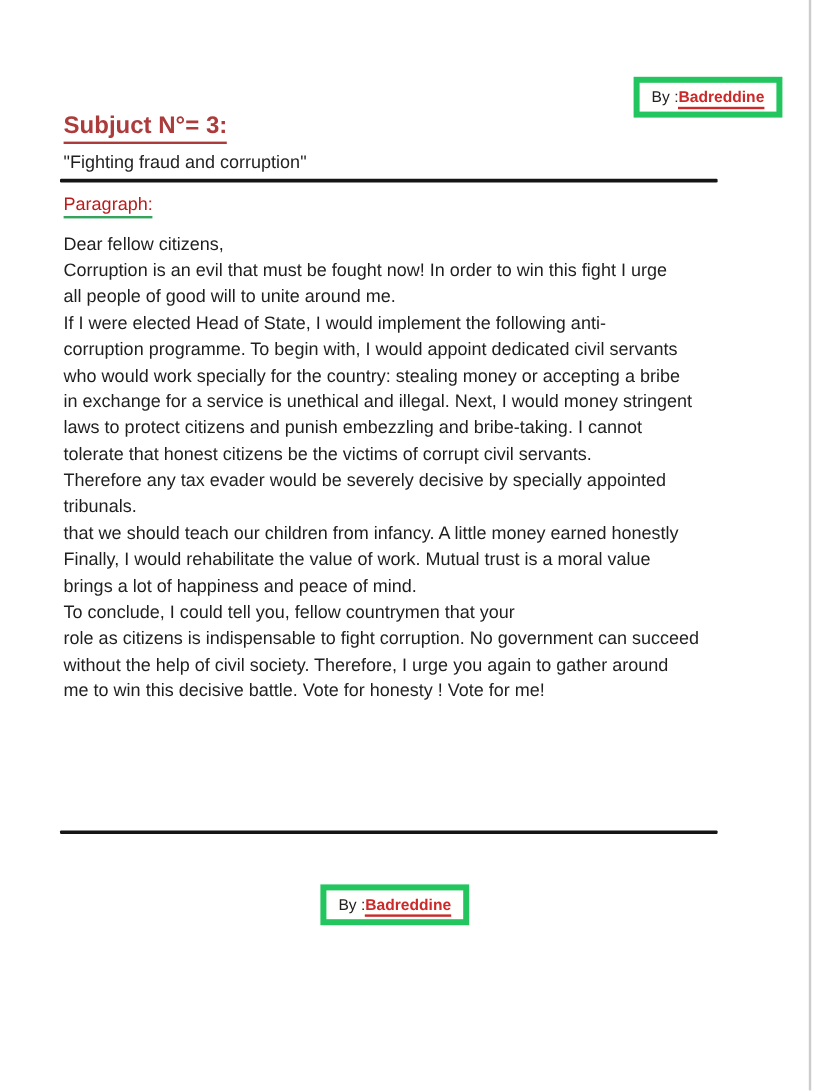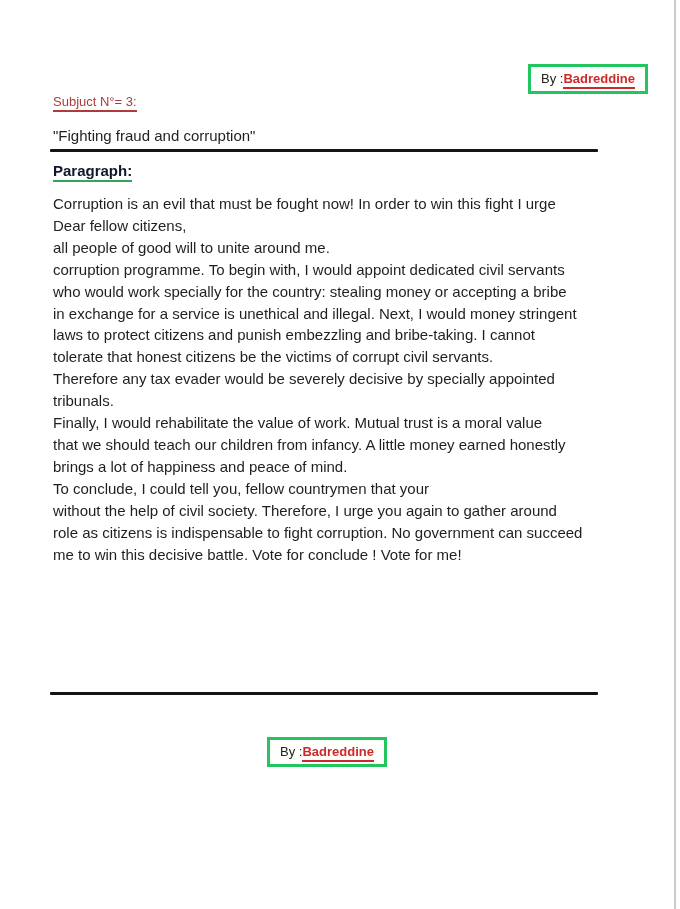--- a/index.html
+++ b/index.html
@@ -20,21 +20,21 @@
     position: absolute;
     top: 0;
     right: 4px;
     width: 2px;
     height: 909px;
     background: #cccccc;
   }
   .badge {
     position: absolute;
     display: inline-block;
-    border: 3px solid #22c55e;
+    border: 5px solid #22c55e;
     background: #fffffe;
     padding: 4px 10px 5px 10px;
     font-size: 13px;
     white-space: nowrap;
     color: #222222;
     text-align: center;
   }
   .badge-top {
     left: 528px;
     top: 64px;
@@ -46,22 +46,22 @@
   .badge .author {
     color: #cc2a2a;
     font-weight: bold;
     border-bottom: 2px solid #cc2a2a;
     padding-bottom: 1px;
   }
   .subject-title {
     position: absolute;
     left: 53px;
     top: 94px;
-    font-size: 13px;
-    font-weight: normal;
+    font-size: 20px;
+    font-weight: bold;
     color: #ac3c3c;
     border-bottom: 2px solid #ac3c3c;
     padding-bottom: 1px;
     display: inline-block;
   }
   .quote-line {
     position: absolute;
     left: 53px;
     top: 127px;
     font-size: 15px;
@@ -75,22 +75,22 @@
     background: #151515;
     border-radius: 1px;
   }
   .rule-top { top: 149px; }
   .rule-bottom { top: 692px; }
   .section-label {
     position: absolute;
     left: 53px;
     top: 162px;
     font-size: 15px;
-    font-weight: bold;
-    color: #0f172a;
+    font-weight: normal;
+    color: #b91c1c;
     border-bottom: 2px solid #34a45d;
     padding-bottom: 1px;
     display: inline-block;
   }
   .body-text {
     position: absolute;
     left: 53px;
     top: 193px;
     width: 546px;
     font-size: 15px;
@@ -114,37 +114,38 @@
 
   <div class="subject-title">Subjuct N°= 3:</div>
 
   <div class="quote-line">"Fighting fraud and corruption"</div>
 
   <div class="rule rule-top"></div>
 
   <div class="section-label">Paragraph:</div>
 
   <div class="body-text">
+    <div class="line">Dear fellow citizens,</div>
     <div class="line">Corruption is an evil that must be fought now! In order to win this fight I urge</div>
-    <div class="line">Dear fellow citizens,</div>
     <div class="line">all people of good will to unite around me.</div>
+    <div class="line">If I were elected Head of State, I would implement the following anti-</div>
     <div class="line">corruption programme. To begin with, I would appoint dedicated civil servants</div>
     <div class="line">who would work specially for the country: stealing money or accepting a bribe</div>
     <div class="line">in exchange for a service is unethical and illegal. Next, I would money stringent</div>
     <div class="line">laws to protect citizens and punish embezzling and bribe-taking. I cannot</div>
     <div class="line">tolerate that honest citizens be the victims of corrupt civil servants.</div>
     <div class="line">Therefore any tax evader would be severely decisive by specially appointed</div>
     <div class="line">tribunals.</div>
+    <div class="line">that we should teach our children from infancy. A little money earned honestly</div>
     <div class="line">Finally, I would rehabilitate the value of work. Mutual trust is a moral value</div>
-    <div class="line">that we should teach our children from infancy. A little money earned honestly</div>
     <div class="line">brings a lot of happiness and peace of mind.</div>
     <div class="line">To conclude, I could tell you, fellow countrymen that your</div>
+    <div class="line">role as citizens is indispensable to fight corruption. No government can succeed</div>
     <div class="line">without the help of civil society. Therefore, I urge you again to gather around</div>
-    <div class="line">role as citizens is indispensable to fight corruption. No government can succeed</div>
-    <div class="line">me to win this decisive battle. Vote for conclude ! Vote for me!</div>
+    <div class="line">me to win this decisive battle. Vote for honesty ! Vote for me!</div>
   </div>
 
   <div class="rule rule-bottom"></div>
 
   <div class="badge badge-bottom">
     <span>By :</span><span class="author">Badreddine</span>
   </div>
 
 </div>
 

